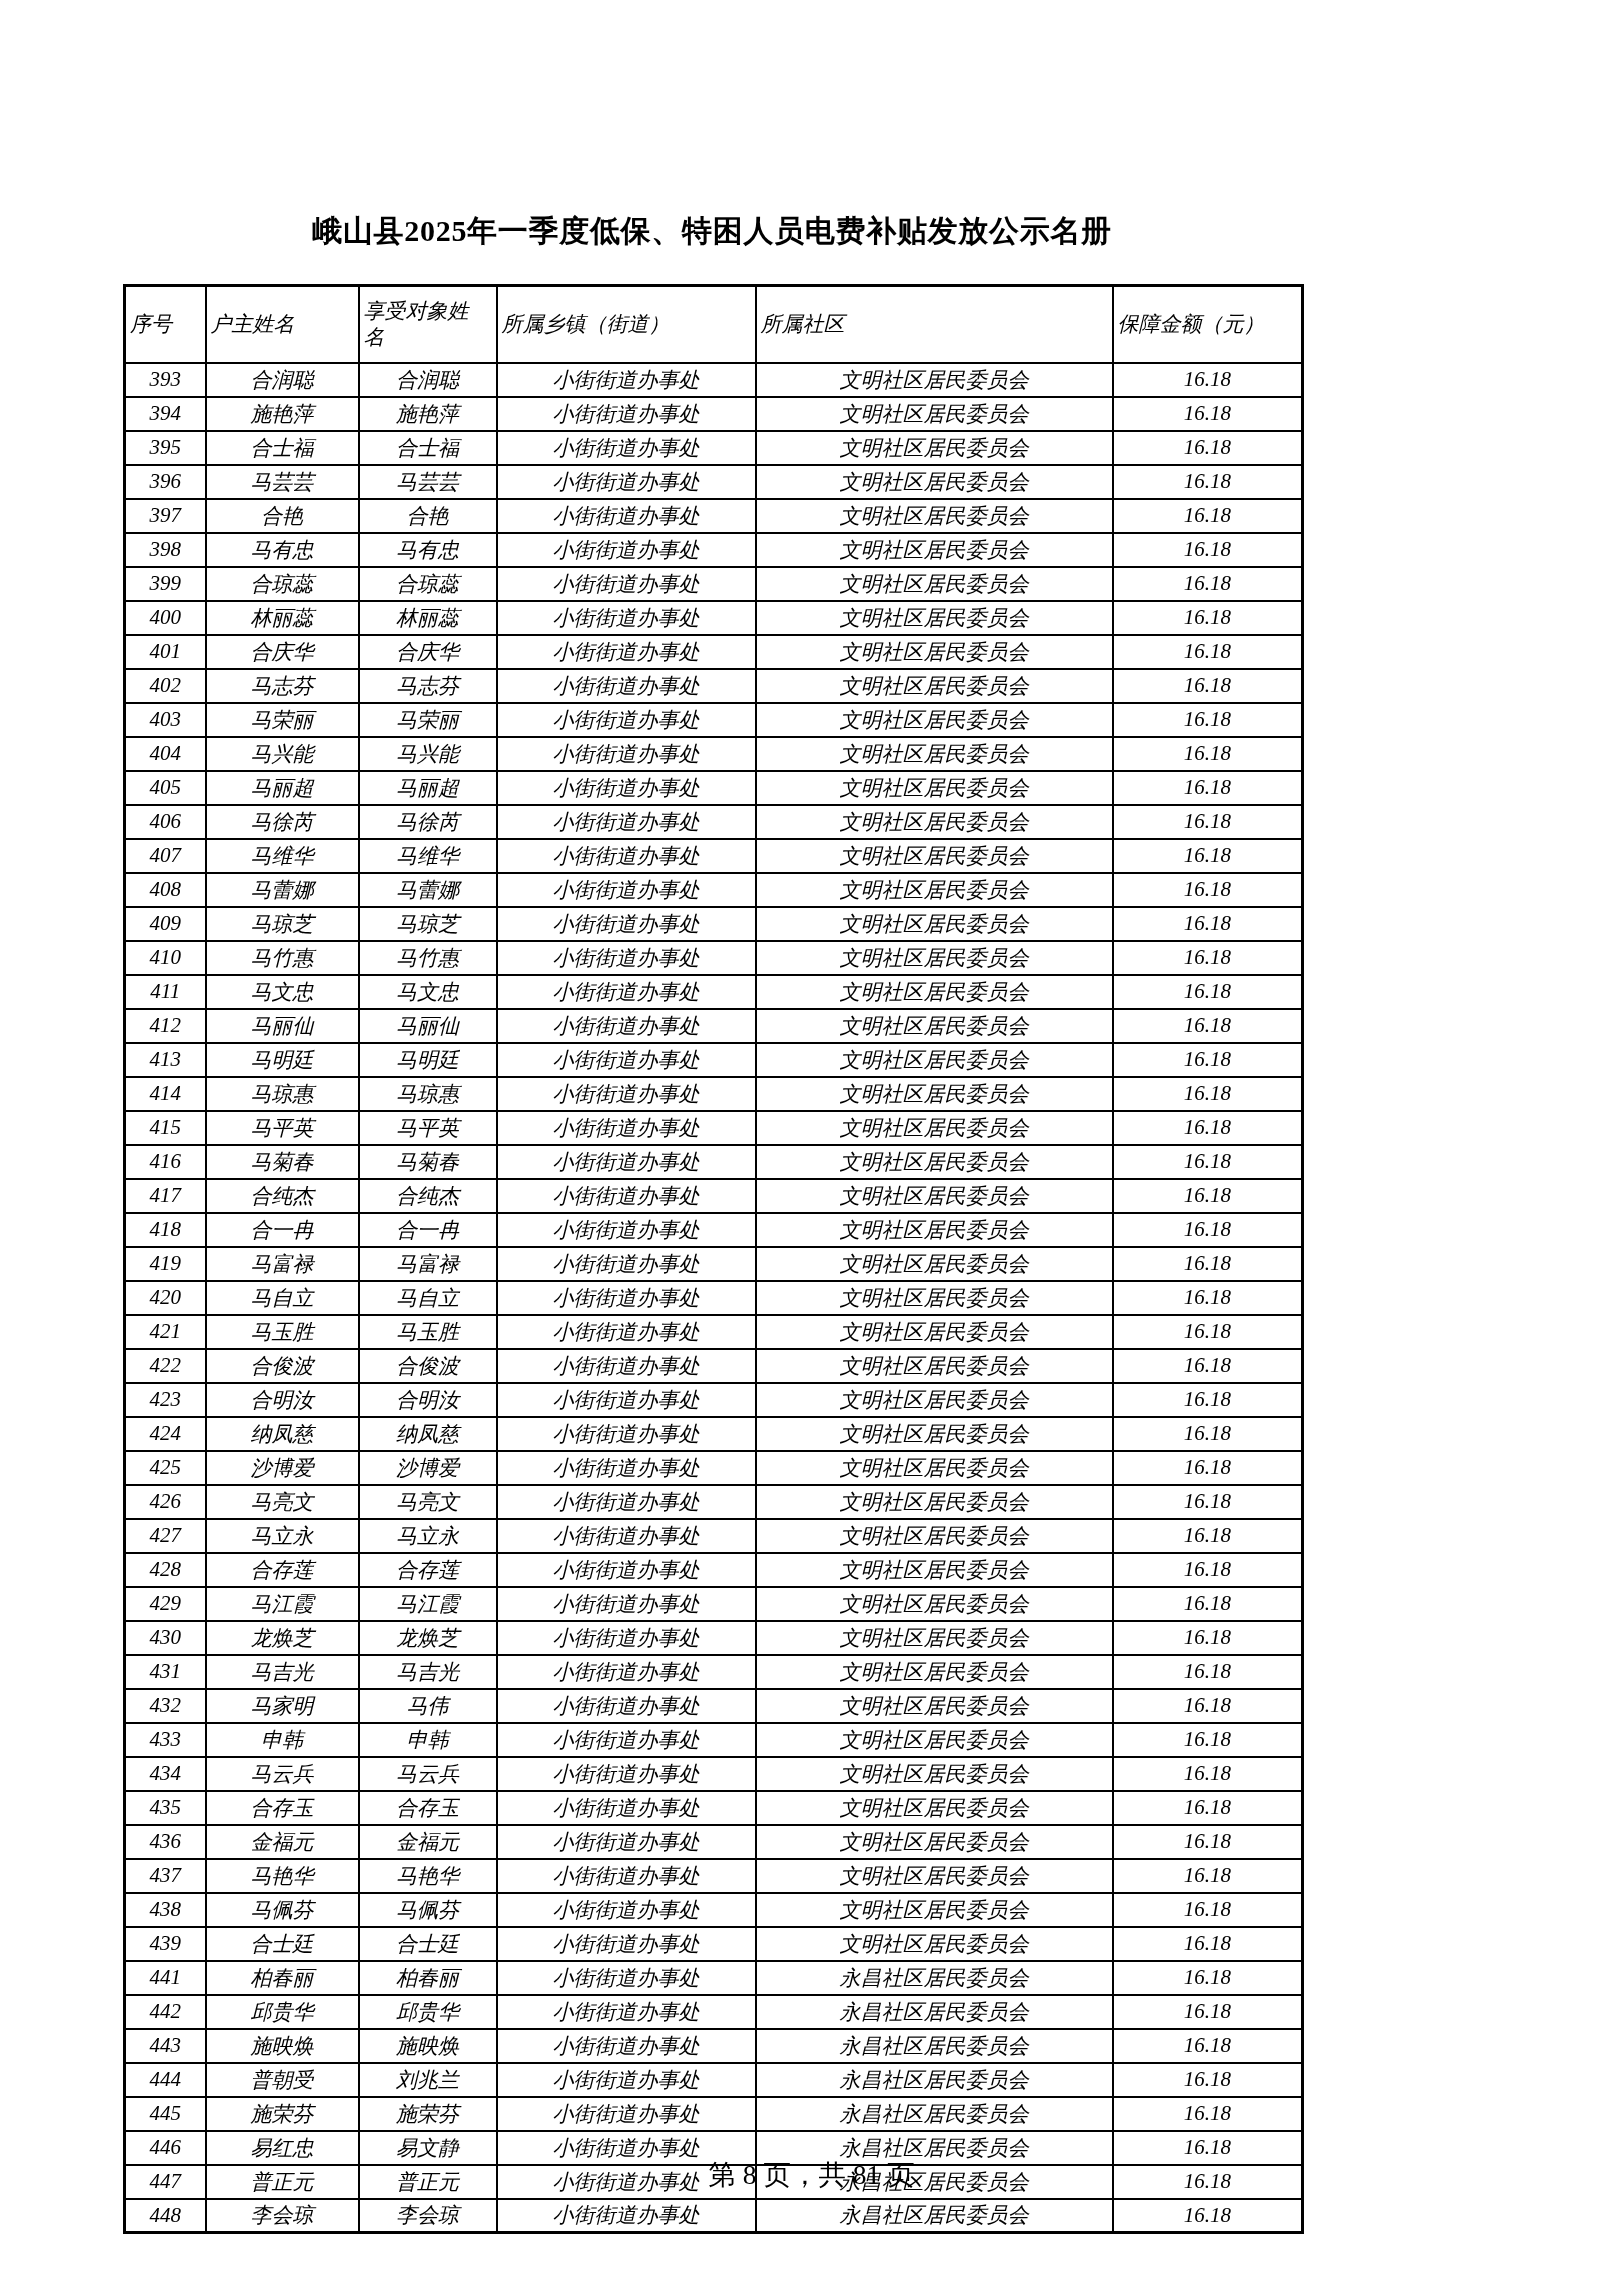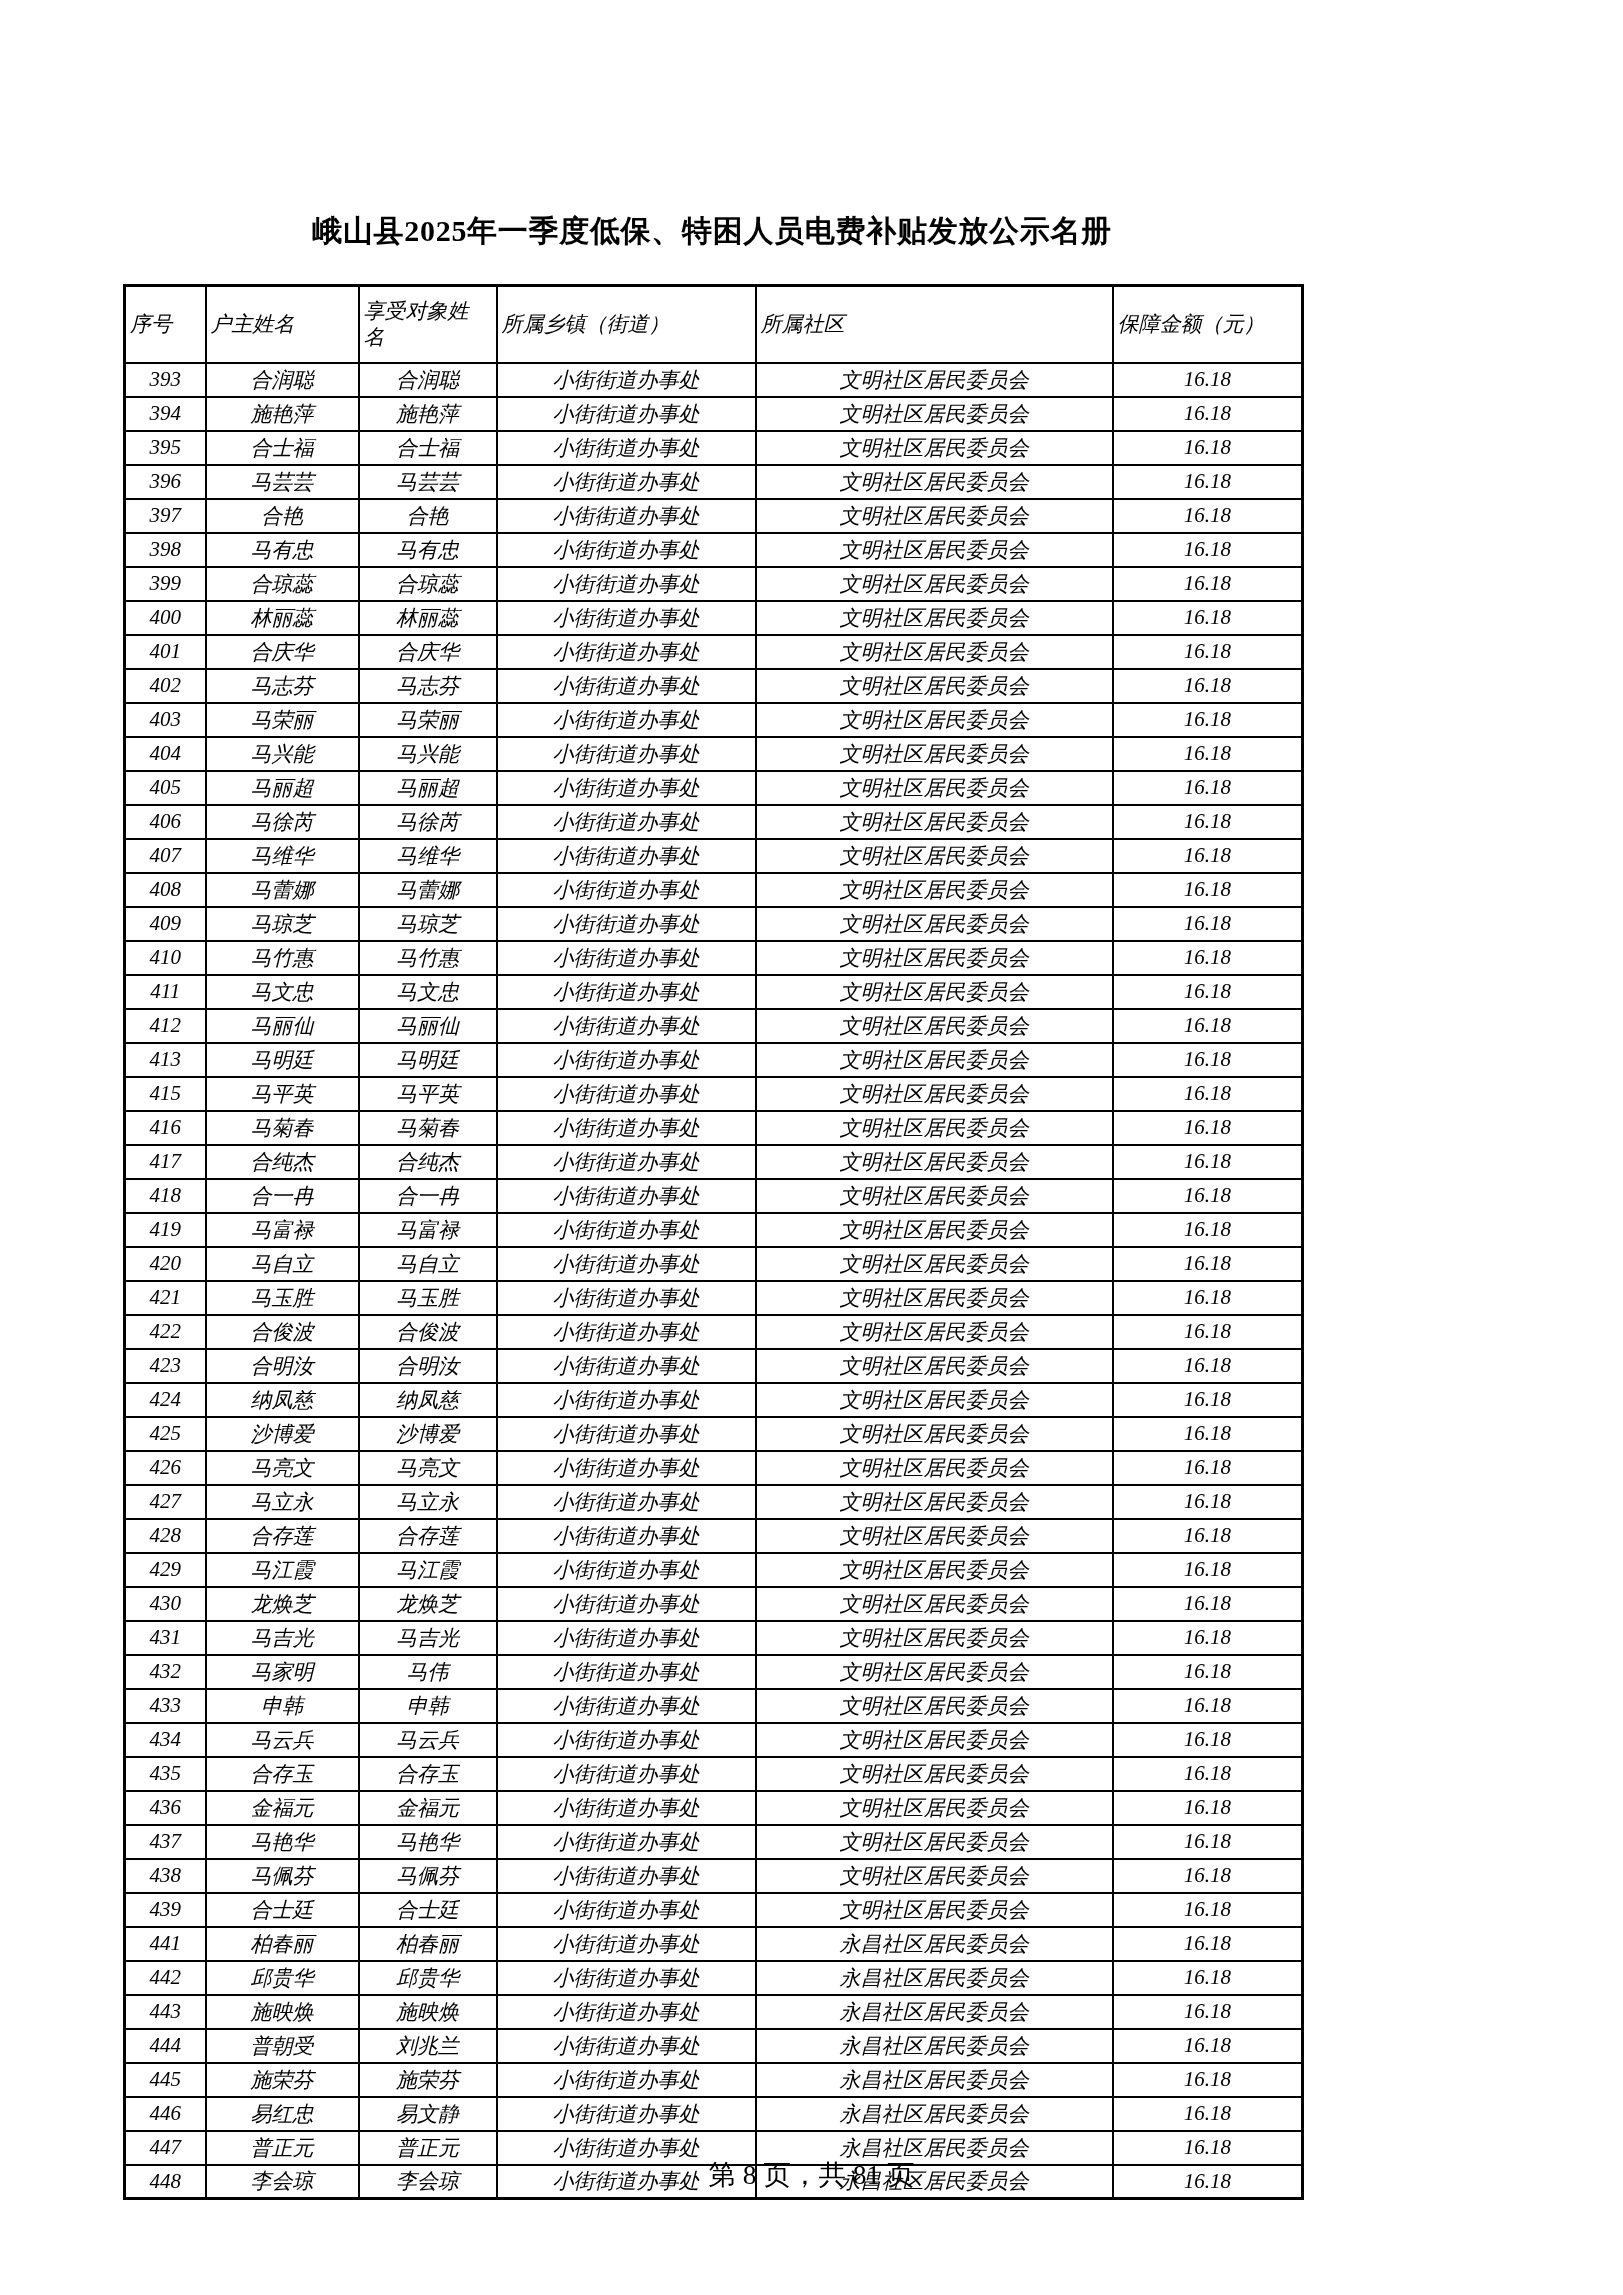--- a/index.html
+++ b/index.html
@@ -261,20 +261,28 @@
         </tr>
         <tr>
           <td>413</td>
           <td>马明廷</td>
           <td>马明廷</td>
           <td>小街街道办事处</td>
           <td>文明社区居民委员会</td>
           <td>16.18</td>
         </tr>
         <tr>
+          <td>414</td>
+          <td>马琼惠</td>
+          <td>马琼惠</td>
+          <td>小街街道办事处</td>
+          <td>文明社区居民委员会</td>
+          <td>16.18</td>
+        </tr>
+        <tr>
           <td>415</td>
           <td>马平英</td>
           <td>马平英</td>
           <td>小街街道办事处</td>
           <td>文明社区居民委员会</td>
           <td>16.18</td>
         </tr>
         <tr>
           <td>416</td>
           <td>马菊春</td>

